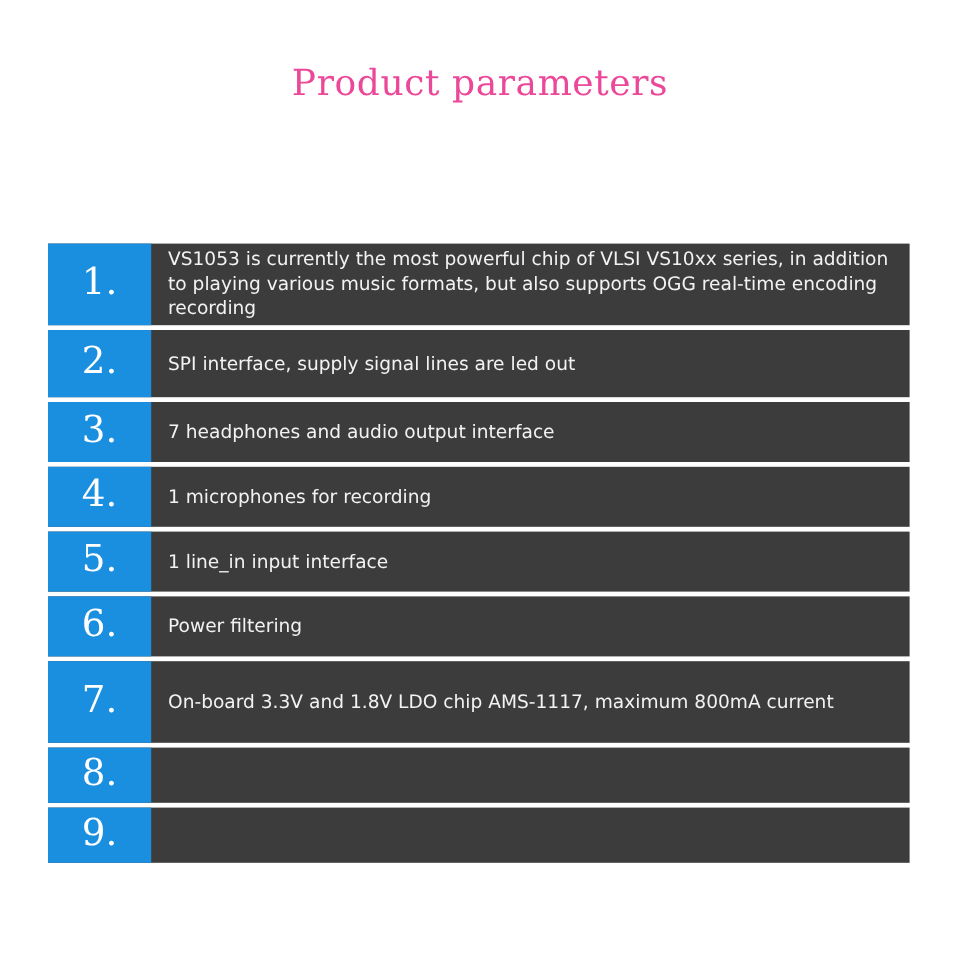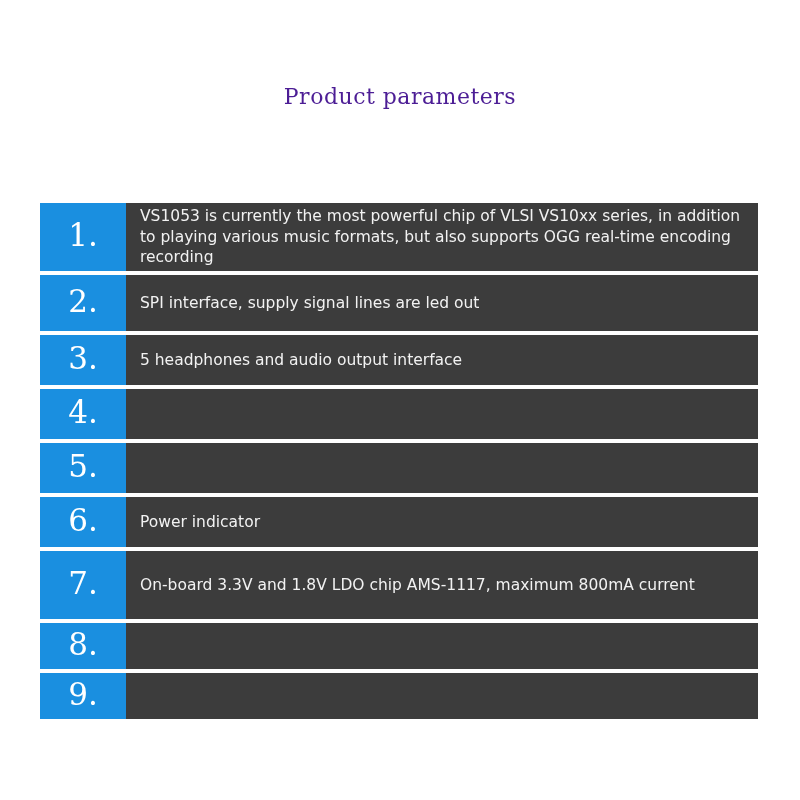--- a/index.html
+++ b/index.html
@@ -15,25 +15,25 @@
   }
   .page {
     position: relative;
     width: 800px;
     height: 800px;
     box-sizing: border-box;
   }
   .page-title {
     text-align: center;
     font-family: "DejaVu Serif", serif;
-    font-size: 22px;
+    font-size: 30px;
     font-weight: 400;
-    color: #4c1d95;
+    color: #ec4899;
     letter-spacing: 0.5px;
-    padding-top: 84px;
+    padding-top: 52px;
     margin: 0;
   }
   .param-table {
     position: absolute;
     left: 40px;
     top: 203px;
     width: 718px;
   }
   .row {
     display: flex;
@@ -89,34 +89,36 @@
       <div class="row-text">VS1053 is currently the most powerful chip of VLSI VS10xx series, in addition to playing various music formats, but also supports OGG real-time encoding recording</div>
     </div>
 
     <div class="row r1">
       <div class="row-num">2.</div>
       <div class="row-text">SPI interface, supply signal lines are led out</div>
     </div>
 
     <div class="row r2">
       <div class="row-num">3.</div>
-      <div class="row-text">5 headphones and audio output interface</div>
+      <div class="row-text">7 headphones and audio output interface</div>
     </div>
 
     <div class="row r3">
       <div class="row-num">4.</div>
+      <div class="row-text">1 microphones for recording</div>
     </div>
 
     <div class="row r4">
       <div class="row-num">5.</div>
+      <div class="row-text">1 line_in input interface</div>
     </div>
 
     <div class="row r5">
       <div class="row-num">6.</div>
-      <div class="row-text">Power indicator</div>
+      <div class="row-text">Power filtering</div>
     </div>
 
     <div class="row r6 tall">
       <div class="row-num">7.</div>
       <div class="row-text">On-board 3.3V and 1.8V LDO chip AMS-1117, maximum 800mA current</div>
     </div>
 
     <div class="row r7">
       <div class="row-num">8.</div>
     </div>

